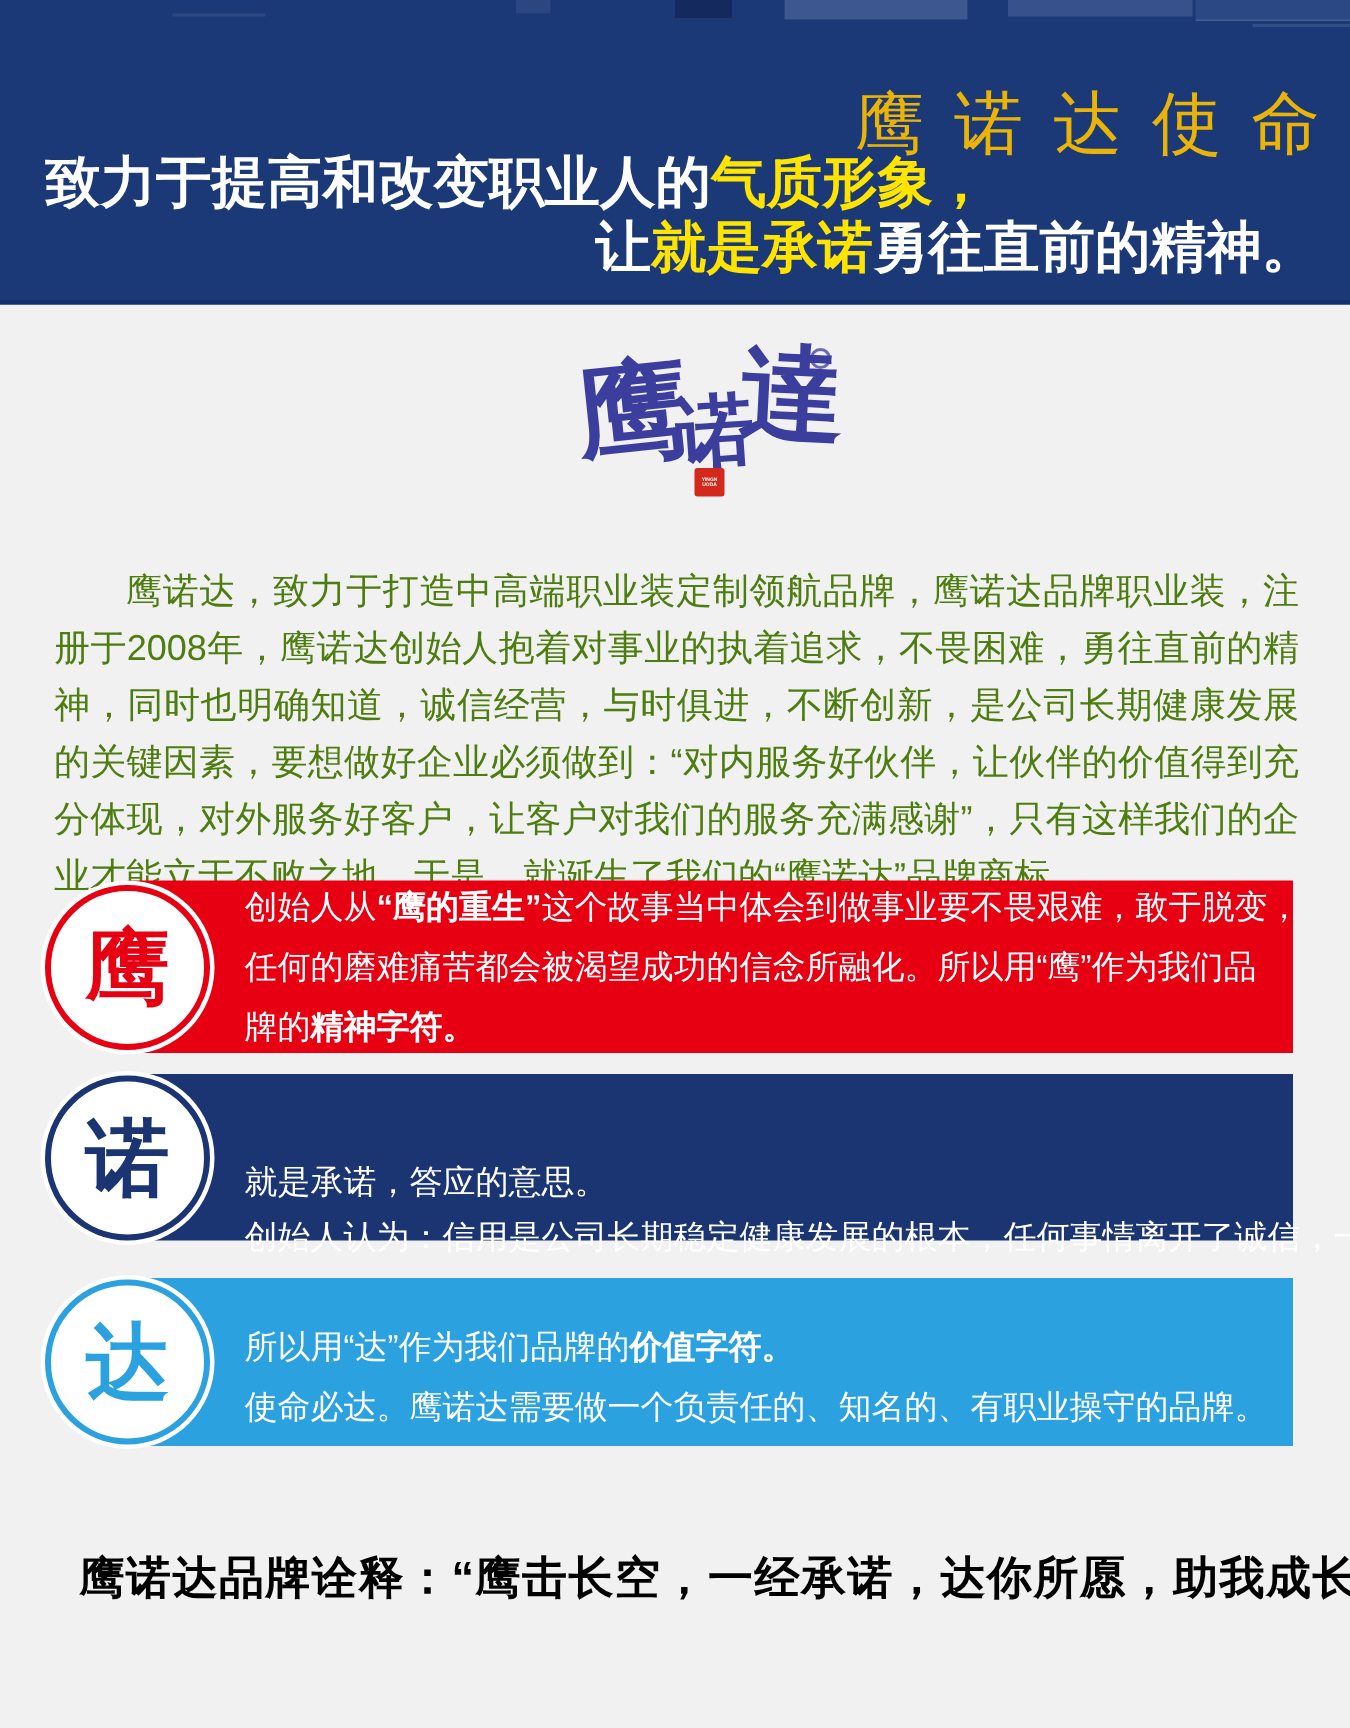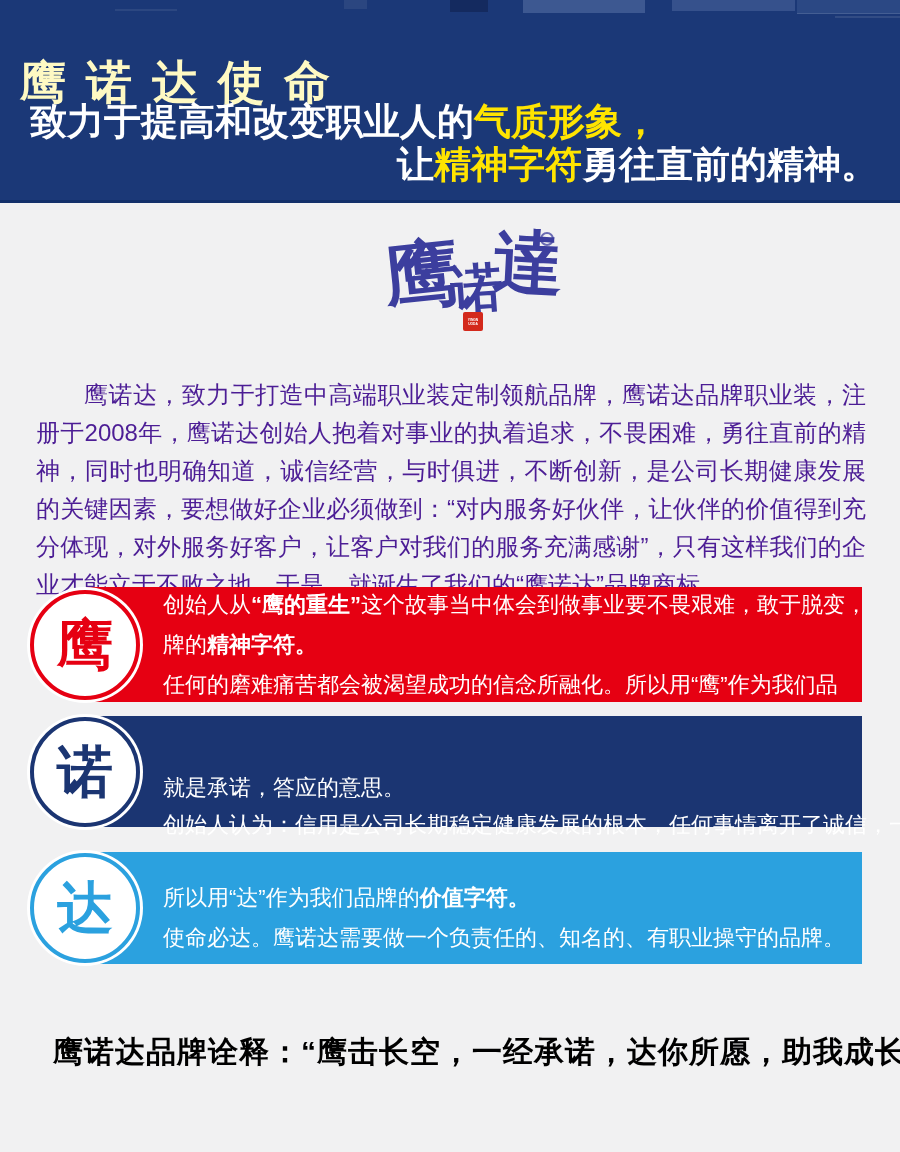--- a/index.html
+++ b/index.html
@@ -15,22 +15,22 @@
   .remnant{position:absolute;}
   .r1{left:115px;top:9px;width:62px;height:2px;background:rgba(255,255,255,0.08);}
   .r2{left:344px;top:0;width:23px;height:9px;background:rgba(255,255,255,0.07);}
   .r3{left:450px;top:0;width:38px;height:12px;background:rgba(0,0,25,0.25);}
   .r4{left:523px;top:0;width:122px;height:13px;background:rgba(165,185,225,0.25);}
   .r5{left:672px;top:0;width:123px;height:11px;background:rgba(165,185,225,0.20);}
   .r6{left:797px;top:0;width:103px;height:13px;background:rgba(130,155,205,0.16);border-bottom:1px solid rgba(255,255,255,0.12);}
   .r7{left:835px;top:16px;width:65px;height:2px;background:rgba(255,255,255,0.10);}
 
   .title{
-    position:absolute;left:0;top:21px;width:100%;text-align:left;
-    font-size:46px;font-weight:bold;color:#fef9c3;letter-spacing:20px;text-indent:20px;white-space:nowrap;
+    position:absolute;left:0;top:21px;width:100%;text-align:right;
+    font-size:46px;font-weight:normal;color:#eab308;letter-spacing:20px;text-indent:20px;white-space:nowrap;
   }
   .sub{position:absolute;font-size:37px;font-weight:bold;color:#fff;white-space:nowrap;}
   .sub1{left:30px;top:97px;text-align:center;}
   .sub2{right:22px;top:140px;}
   .sub .yellow{color:var(--yellow,#ffe400);}
 
   
   .logo-wrap{position:absolute;left:385px;top:224px;width:190px;height:120px;}
   .lg{position:absolute;color:var(--logo-blue,#3c3e9e);font-weight:bold;line-height:1;}
   .lg1{left:0px;top:14px;font-size:74px;transform:rotate(-6deg);}
@@ -41,21 +41,21 @@
     position:absolute;left:78px;top:88px;width:20px;height:19px;background:var(--seal-red,#d3291c);
     border-radius:2px;color:#fff;font-size:6px;line-height:6px;font-weight:bold;
     display:flex;align-items:center;justify-content:center;text-align:center;
     transform-origin:center;overflow:hidden;
   }
   .seal-inner{transform:scale(0.55);width:30px;word-break:break-all;}
 
   
   .intro{
     position:absolute;left:36px;top:376px;width:830px;margin:0;
-    font-size:24px;line-height:38px;color:#4c1d95;text-align:justify;text-indent:2em;
+    font-size:24px;line-height:38px;color:#4d7c0f;text-align:justify;text-indent:2em;
     font-weight:500;
   }
 
   
   .banner{position:absolute;left:85px;width:777px;color:#fff;}
   .banner-ying{top:587px;height:115px;}
   .banner-nuo{top:716px;height:111px;}
   .banner-da{top:852px;height:112px;}
   .circle{
     position:absolute;left:-55px;top:50%;transform:translateY(-50%);
@@ -86,21 +86,21 @@
     <div class="remnant r1"></div>
     <div class="remnant r2"></div>
     <div class="remnant r3"></div>
     <div class="remnant r4"></div>
     <div class="remnant r5"></div>
     <div class="remnant r6"></div>
     <div class="remnant r7"></div>
 
     <h1 class="title">鹰诺达使命</h1>
     <div class="sub sub1"><span>致力于提高和改变职业人的</span><span class="yellow">气质形象，</span></div>
-    <div class="sub sub2"><span>让</span><span class="yellow">精神字符</span><span>勇往直前的精神。</span></div>
+    <div class="sub sub2"><span>让</span><span class="yellow">就是承诺</span><span>勇往直前的精神。</span></div>
     <div class="header-edge"></div>
   </header>
 
   <section class="logo-wrap">
     <span class="lg lg1">鹰</span>
     <span class="lg lg2">诺</span>
     <span class="lg lg3">達</span>
     <span class="tm"></span>
     <span class="seal">
         <span class="seal-inner">YINGNUODA</span>
@@ -108,22 +108,22 @@
   </section>
 
   <p class="intro">鹰诺达，致力于打造中高端职业装定制领航品牌，鹰诺达品牌职业装，注册于2008年，鹰诺达创始人抱着对事业的执着追求，不畏困难，勇往直前的精神，同时也明确知道，诚信经营，与时俱进，不断创新，是公司长期健康发展的关键因素，要想做好企业必须做到：“对内服务好伙伴，让伙伴的价值得到充分体现，对外服务好客户，让客户对我们的服务充满感谢”，只有这样我们的企业才能立于不败之地，于是，就诞生了我们的“鹰诺达”品牌商标。</p>
 
   <section class="banner banner-ying" style="background: rgb(230, 0, 18);">
     <div class="circle" style="color: rgb(230, 0, 18);">
         <span>鹰</span>
       </div>
     <div class="btext">
         <div class="line"><span>创始人从</span><b>“鹰的重生”</b><span>这个故事当中体会到做事业要不畏艰难，敢于脱变，</span></div>
+        <div class="line"><span>任何的磨难痛苦都会被渴望成功的信念所融化。所以用“鹰”作为我们品</span></div>
         <div class="line"><span>牌的</span><b>精神字符。</b></div>
-        <div class="line"><span>任何的磨难痛苦都会被渴望成功的信念所融化。所以用“鹰”作为我们品</span></div>
       </div>
   </section>
 
   <section class="banner banner-nuo" style="background: rgb(27, 53, 114);">
     <div class="circle" style="color: rgb(27, 53, 114);">
         <span>诺</span>
       </div>
     <div class="btext">
         <div class="line"><span>就是承诺，答应的意思。</span></div>
         <div class="line"><span>创始人认为：信用是公司长期稳定健康发展的根本，任何事情离开了诚信，一</span></div>

